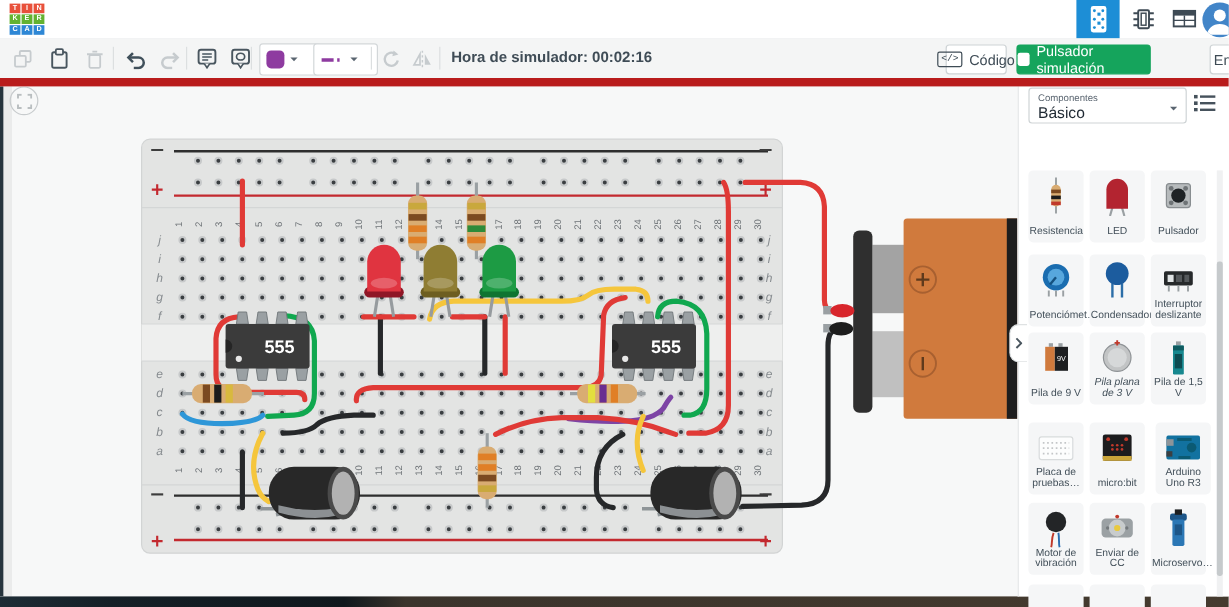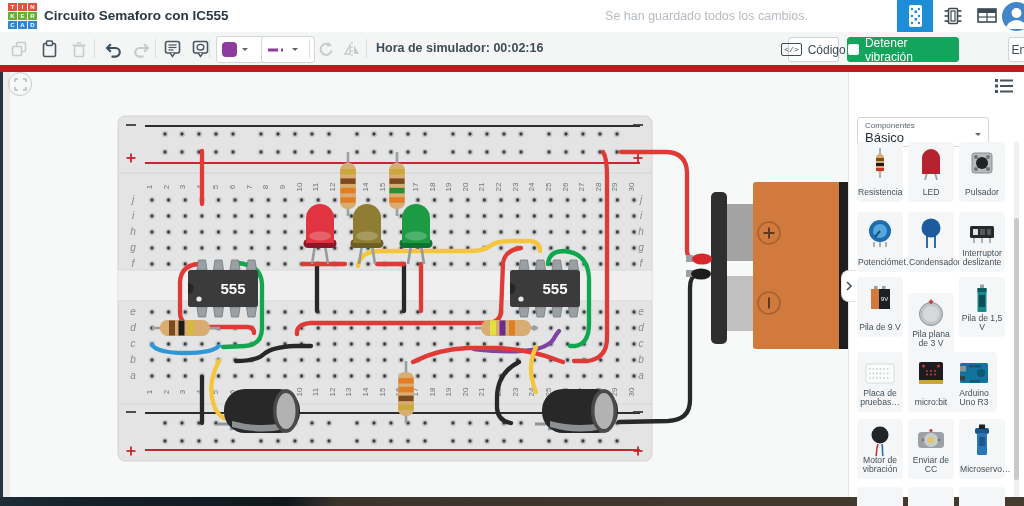--- a/index.html
+++ b/index.html
@@ -34,21 +34,21 @@
   
   #canvas{left:0;top:65px;width:848px;height:432px;background:#f7f8f8;overflow:hidden;}
   #edge-strip{left:0;top:0;width:3px;height:432px;background:#26343d;}
   #gutter{left:3px;top:0;width:7px;height:432px;background:#eaebeb;}
   #zoomfit{left:8px;top:7px;width:24px;height:24px;border:1.5px solid #c7cbcd;border-radius:50%;
            display:flex;align-items:center;justify-content:center;cursor:pointer;box-sizing:border-box;}
   #scene{left:0;top:0;}
   
   #panel{left:848px;top:65px;width:176px;height:432px;background:#fff;border-left:1px solid #e3e5e6;
          box-sizing:border-box;z-index:20;}
-  #combo{left:8px;top:8px;width:132px;height:30px;border:1px solid #cfd4d6;border-radius:3px;cursor:pointer;box-sizing:border-box;margin-top:44px;}
+  #combo{left:8px;top:8px;width:132px;height:30px;border:1px solid #cfd4d6;border-radius:3px;cursor:pointer;box-sizing:border-box;}
   #combo .small{position:absolute;left:7px;top:3px;font-size:8px;color:#5a6570;}
   #combo .val{position:absolute;left:7px;top:12px;font-size:13px;color:#1f2933;}
   #combo .caret{position:absolute;right:7px;top:12px;}
   #list-toggle{left:146px;top:14px;cursor:pointer;}
   #search-box{left:8px;top:43px;width:160px;height:26px;box-sizing:border-box;}
   #search-input{width:100%;height:100%;border:1px solid #cfd4d6;border-radius:3px;box-sizing:border-box;
         font-size:12.5px;color:#3e4b55;padding:0 22px 0 7px;outline:none;font-family:inherit;}
   #search-input::placeholder{color:#9aa3ab;}
   #search-icon{position:absolute;right:6px;top:6px;}
   .card{width:46px;height:60px;background:#f5f6f7;border-radius:4px;cursor:pointer;}
@@ -71,22 +71,20 @@
       <span style="background: rgb(232, 80, 58);">T</span>
       <span style="background: rgb(232, 80, 58);">I</span>
       <span style="background: rgb(232, 80, 58);">N</span>
       <span style="background: rgb(99, 178, 49);">K</span>
       <span style="background: rgb(99, 178, 49);">E</span>
       <span style="background: rgb(99, 178, 49);">R</span>
       <span style="background: rgb(46, 135, 213);">C</span>
       <span style="background: rgb(46, 135, 213);">A</span>
       <span style="background: rgb(46, 135, 213);">D</span>
     </div>
-  <div id="doc-title" class="abs">Circuito Semaforo con IC555</div>
-  <div id="saved-status" class="abs">Se han guardado todos los cambios.</div>
   <div id="view-breadboard" class="abs viewbtn">
     <svg width="17" height="24" viewBox="0 0 17 24">
       <rect x="2" y="1" width="13" height="22" rx="2" fill="#fff"></rect>
       <circle cx="5" cy="5" r="1.2" fill="#1d8ed6"></circle>
         <circle cx="5" cy="12" r="1.2" fill="#1d8ed6"></circle>
         <circle cx="5" cy="19" r="1.2" fill="#1d8ed6"></circle>
       <circle cx="12" cy="5" r="1.2" fill="#1d8ed6"></circle>
         <circle cx="12" cy="12" r="1.2" fill="#1d8ed6"></circle>
         <circle cx="12" cy="19" r="1.2" fill="#1d8ed6"></circle>
       <rect x="7.5" y="6.5" width="2.6" height="2.6" fill="#1d8ed6"></rect>
@@ -198,21 +196,21 @@
   </div>
   <div class="abs tsep" style="left:366px"></div>
   <div id="sim-time" class="abs">Hora de simulador: 00:02:16</div>
 
   <div class="abs btn" style="left:788px;width:51px;">
     <span class="codeglyph">&lt;/&gt;</span>
     <span>Código</span>
   </div>
   <div id="stop-btn" class="abs btn" style="left:847px;width:112px;">
     <span class="stopsq"></span>
-    <span>Detener vibración</span>
+    <span>Pulsador simulación</span>
   </div>
   <div class="abs btn" style="left:1008px;width:51px;">
     <span>Enviar a</span>
   </div>
 </div>
 
 <div id="canvas" class="abs">
   <div id="edge-strip" class="abs"></div>
   <div id="gutter" class="abs"></div>
   <svg id="scene" class="abs" width="848" height="432" viewBox="0 65 848 432">
@@ -961,21 +959,21 @@
       <div class="card abs" style="left: 8px; top: 212px;">
         <div class="ic"><svg width="40" height="34" viewBox="0 0 40 34">
             <rect x="14" y="5" width="3.5" height="3" fill="#9aa0a3"></rect>
             <rect x="22" y="5" width="3.5" height="3" fill="#9aa0a3"></rect>
             <rect x="11" y="8" width="8" height="20" fill="#d07a3d"></rect>
             <rect x="19" y="8" width="11" height="20" fill="#1d1f21"></rect>
             <text x="24.5" y="20" font-size="6" fill="#fff" text-anchor="middle">9V</text>
           </svg></div>
         <div class="lb">Pila de 9 V</div>
       </div>
-      <div class="card abs" style="left: 59px; top: 228px;">
+      <div class="card abs" style="left: 59px; top: 212px; font-style: italic;">
         <div class="ic"><svg width="40" height="34" viewBox="0 0 40 34">
             <circle cx="20" cy="17" r="11.5" fill="#c2c4c5" stroke="#8f9396"></circle>
             <circle cx="20" cy="17" r="8" fill="#d6d8d9"></circle>
             <line x1="20" y1="2.5" x2="20" y2="7" stroke="#c0392b" stroke-width="1.6"></line>
             <line x1="17.8" y1="4.7" x2="22.2" y2="4.7" stroke="#c0392b" stroke-width="1.6"></line>
           </svg></div>
         <div class="lb">Pila plana de 3 V</div>
       </div>
       <div class="card abs" style="left: 110px; top: 212px;">
         <div class="ic"><svg width="40" height="34" viewBox="0 0 40 34">
@@ -1005,21 +1003,21 @@
               <circle cx="16" cy="15" r="1.1"></circle>
               <circle cx="20" cy="15" r="1.1"></circle>
               <circle cx="24" cy="15" r="1.1"></circle>
               <circle cx="16" cy="18.5" r="1.1"></circle>
               <circle cx="20" cy="18.5" r="1.1"></circle>
               <circle cx="24" cy="18.5" r="1.1"></circle>
             </g>
           </svg></div>
         <div class="lb">micro:bit</div>
       </div>
-      <div class="card abs" style="left: 102px; top: 287px;">
+      <div class="card abs" style="left: 114px; top: 287px;">
         <div class="ic"><svg width="40" height="34" viewBox="0 0 40 34">
             <rect x="6" y="7" width="28" height="20" rx="1.5" fill="#1272a0"></rect>
             <rect x="6" y="10" width="6" height="5.5" fill="#8d9499"></rect>
             <rect x="6" y="20" width="5" height="4.5" fill="#3b3f42"></rect>
             <circle cx="27" cy="17" r="4" fill="#0b5a73"></circle>
             <rect x="15" y="9" width="12" height="2.5" fill="#0b5a73"></rect>
             <rect x="16" y="24" width="10" height="2.5" fill="#0b5a73"></rect>
           </svg></div>
         <div class="lb">Arduino Uno R3</div>
       </div>

